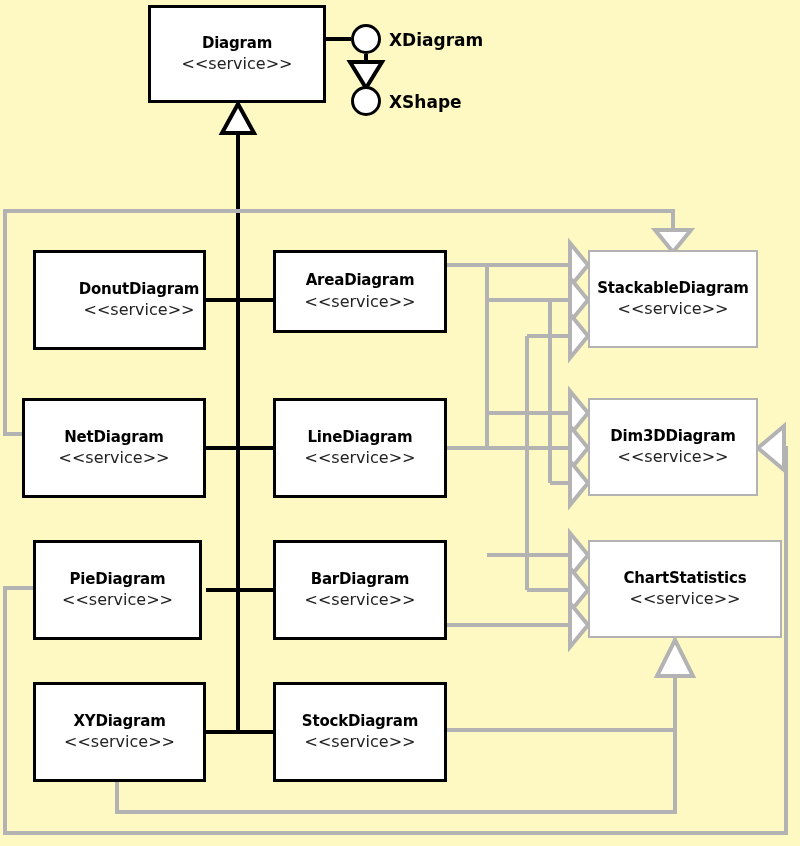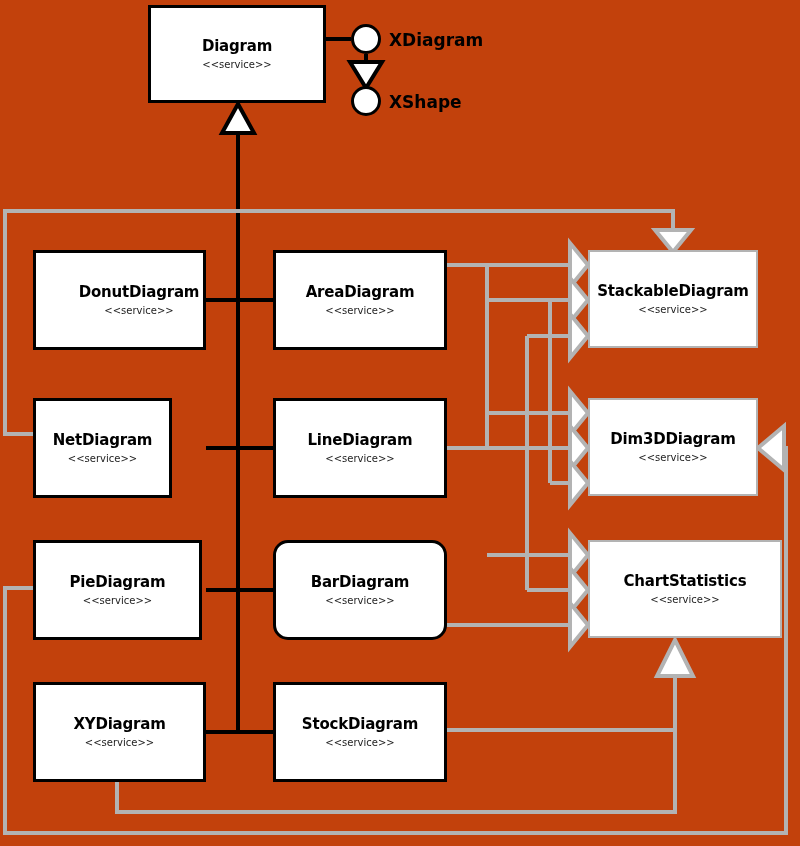--- a/index.html
+++ b/index.html
@@ -4,21 +4,21 @@
 <style>
   html, body {
     margin: 0;
     padding: 0;
     background: #ffffff;
   }
   #canvas {
     position: relative;
     width: 800px;
     height: 846px;
-    background: #c2410c;
+    background: #fef9c3;
     font-family: "DejaVu Sans", "Liberation Sans", sans-serif;
     overflow: hidden;
   }
   #edges {
     position: absolute;
     left: 0;
     top: 0;
     width: 800px;
     height: 846px;
   }
@@ -41,21 +41,21 @@
     z-index: 5;
   }
   .uml-name {
     font-weight: bold;
     font-size: 15px;
     color: #000000;
     letter-spacing: -0.2px;
     line-height: 1.1;
   }
   .uml-stereo {
-    font-size: 10px;
+    font-size: 16px;
     color: #222222;
     margin-top: 4px;
     line-height: 1.1;
   }
   .iface-label {
     position: absolute;
     font-weight: bold;
     font-size: 17px;
     color: #000000;
     white-space: nowrap;
@@ -144,41 +144,41 @@
   <div class="uml-box solid" style="left:148px;top:5px;width:178px;height:98px;">
     <div class="uml-name">Diagram</div>
     <div class="uml-stereo">&lt;&lt;service&gt;&gt;</div>
   </div>
 
   <div class="uml-box solid" style="left:33px;top:250px;width:173px;height:100px;padding-left:39px;">
     <div class="uml-name">DonutDiagram</div>
     <div class="uml-stereo">&lt;&lt;service&gt;&gt;</div>
   </div>
 
-  <div class="uml-box solid" style="left:273px;top:250px;width:174px;height:100px;">
+  <div class="uml-box solid" style="left:273px;top:250px;width:174px;height:83px;">
     <div class="uml-name">AreaDiagram</div>
     <div class="uml-stereo">&lt;&lt;service&gt;&gt;</div>
   </div>
 
-  <div class="uml-box solid" style="left:33px;top:398px;width:139px;height:100px;">
+  <div class="uml-box solid" style="left:22px;top:398px;width:184px;height:100px;">
     <div class="uml-name">NetDiagram</div>
     <div class="uml-stereo">&lt;&lt;service&gt;&gt;</div>
   </div>
 
   <div class="uml-box solid" style="left:273px;top:398px;width:174px;height:100px;">
     <div class="uml-name">LineDiagram</div>
     <div class="uml-stereo">&lt;&lt;service&gt;&gt;</div>
   </div>
 
   <div class="uml-box solid" style="left:33px;top:540px;width:169px;height:100px;">
     <div class="uml-name">PieDiagram</div>
     <div class="uml-stereo">&lt;&lt;service&gt;&gt;</div>
   </div>
 
-  <div class="uml-box solid" style="left:273px;top:540px;width:174px;height:100px;border-radius:15px;">
+  <div class="uml-box solid" style="left:273px;top:540px;width:174px;height:100px;">
     <div class="uml-name">BarDiagram</div>
     <div class="uml-stereo">&lt;&lt;service&gt;&gt;</div>
   </div>
 
   <div class="uml-box solid" style="left:33px;top:682px;width:173px;height:100px;">
     <div class="uml-name">XYDiagram</div>
     <div class="uml-stereo">&lt;&lt;service&gt;&gt;</div>
   </div>
 
   <div class="uml-box solid" style="left:273px;top:682px;width:174px;height:100px;">

